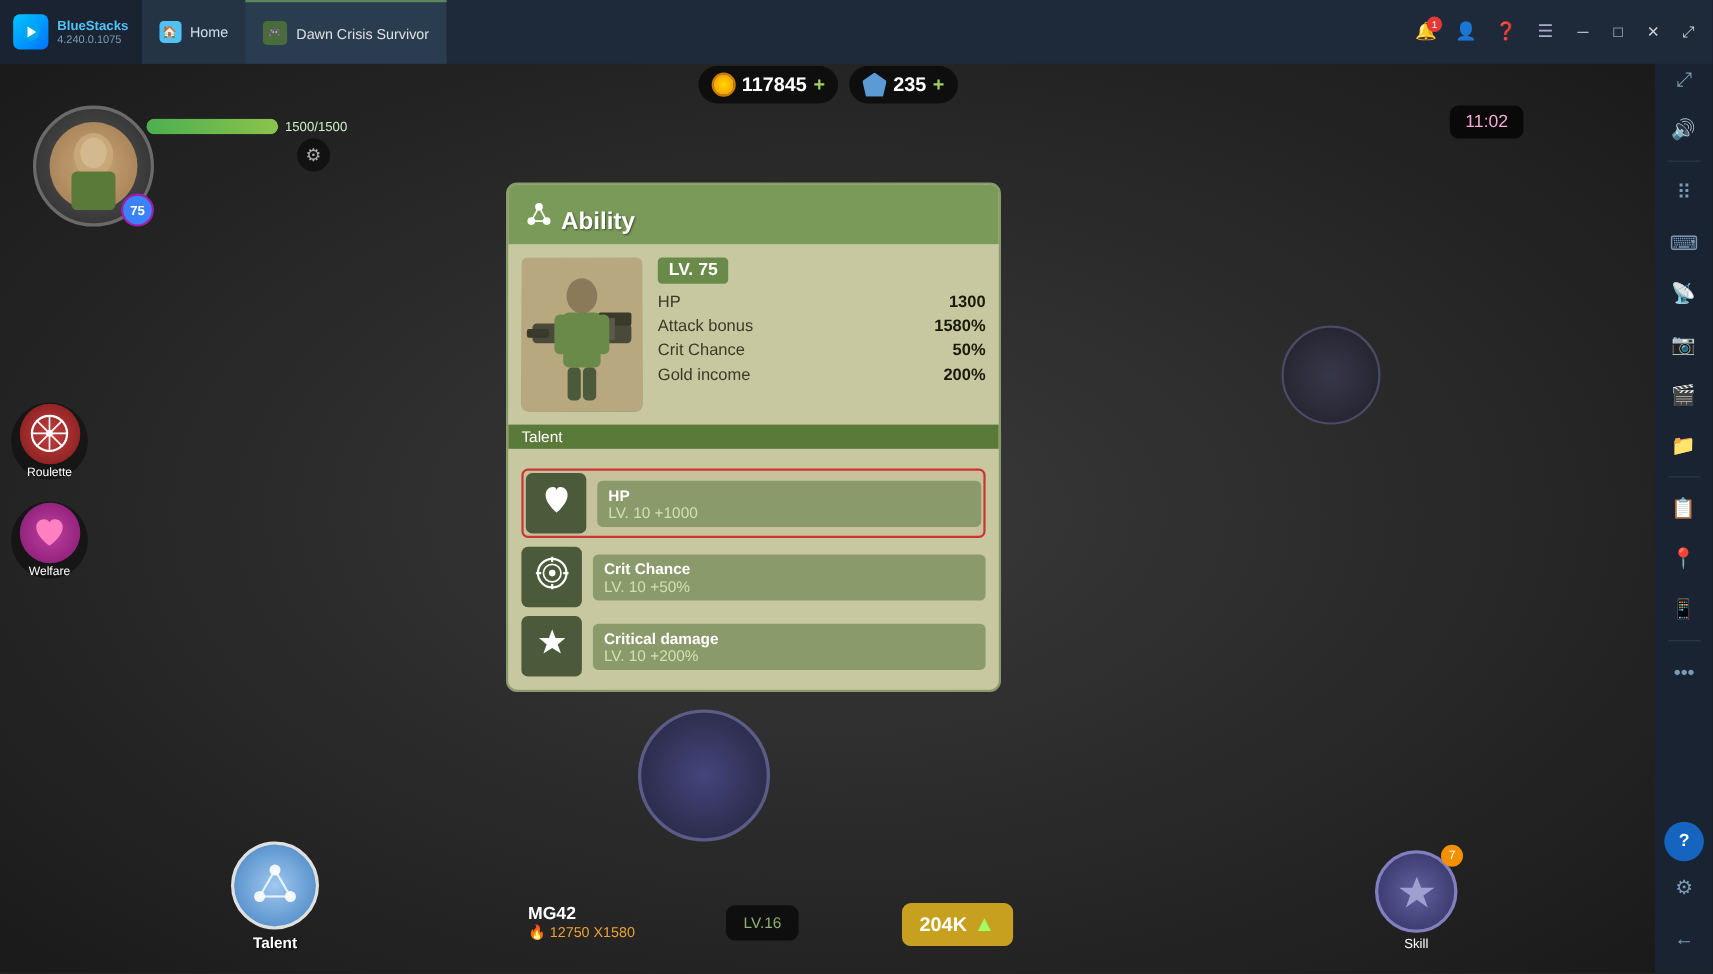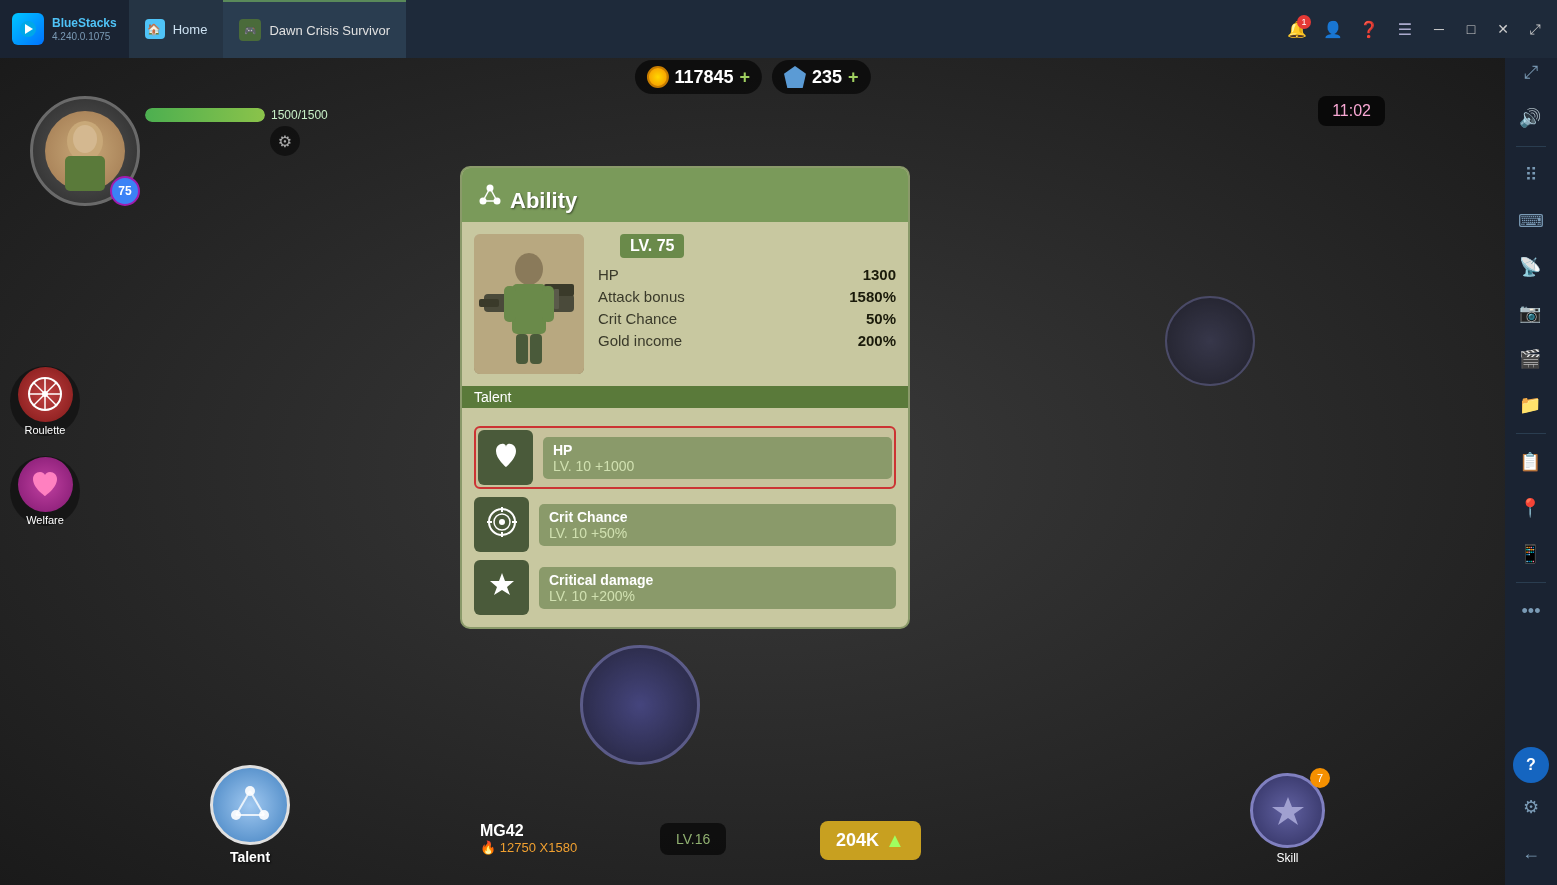--- a/index.html
+++ b/index.html
@@ -286,21 +286,21 @@
       display: flex;
       align-items: center;
       justify-content: center;
       color: white;
       font-size: 12px;
       font-weight: bold;
     }
     .hp-bar-container {
       position: absolute;
       top: 62px;
-      left: 145px;
+      left: 133px;
       display: flex;
       align-items: center;
       gap: 6px;
     }
     .hp-bar {
       width: 120px;
       height: 14px;
       background: #333;
       border-radius: 7px;
       overflow: hidden;
@@ -420,21 +420,20 @@
     }
     .lv-badge {
       background: #6a8a4a;
       color: white;
       padding: 3px 10px;
       border-radius: 4px;
       font-size: 16px;
       font-weight: bold;
       display: inline-block;
       margin-bottom: 8px;
-      margin-left: 22px;
     }
     .stat-row {
       display: flex;
       justify-content: space-between;
       align-items: center;
       margin-bottom: 5px;
     }
     .stat-label {
       color: #3a3a2a;
       font-size: 15px;

